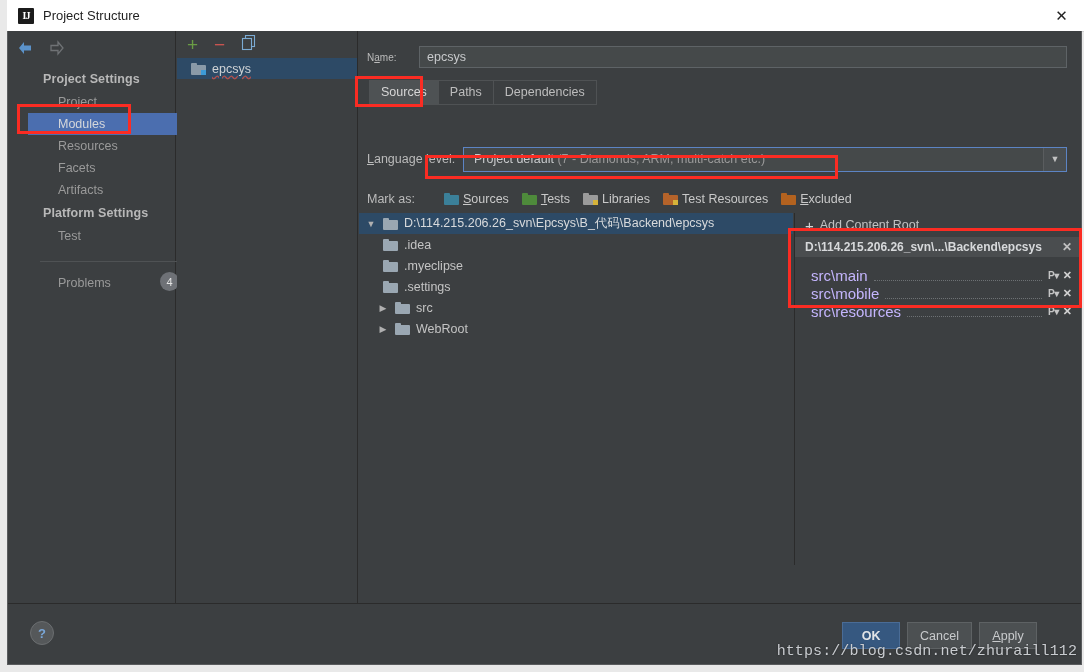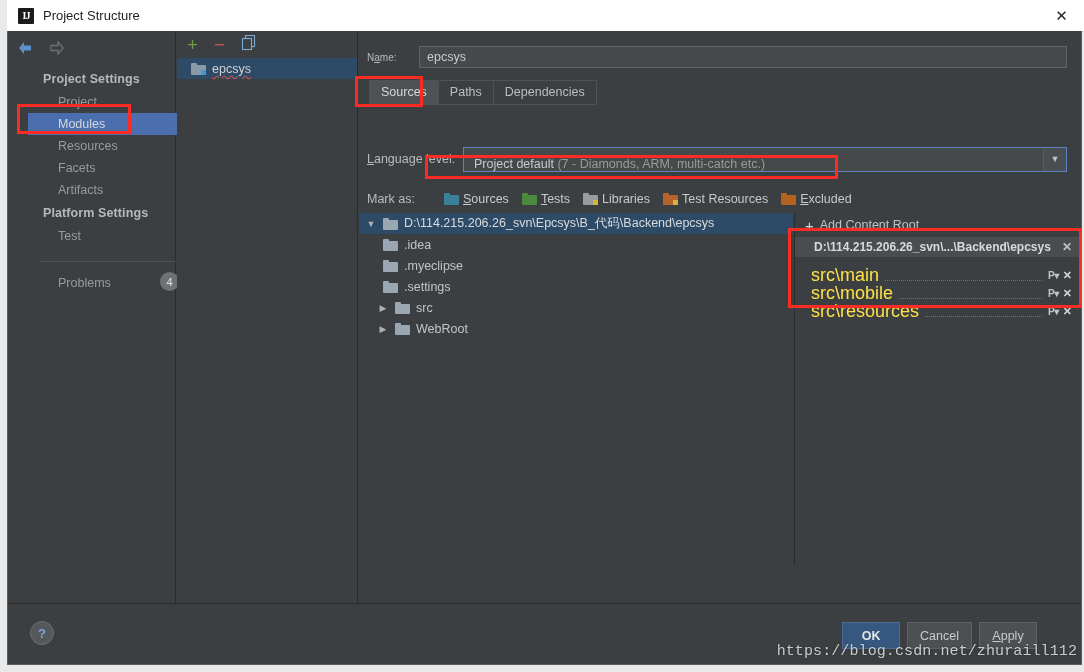--- a/index.html
+++ b/index.html
@@ -150,21 +150,21 @@
   .tab.active { background: #4e5254; color: #d6d6d6; }
 
   .lang-row {
     position: absolute; left: 8px; top: 115px; right: 14px; height: 26px;
     display: flex; align-items: center;
   }
   .lang-label { font-size: 12.5px; color: #bbbbbb; width: 96px; }
   .lang-combo {
     flex: 1; height: 25px; background: #45494a;
     border: 1px solid #5c84c4;
-    display: flex; align-items: flex-end; box-sizing: border-box;
+    display: flex; align-items: center; box-sizing: border-box;
     position: relative;
   }
   .lang-combo-text {
     font-size: 12.5px; color: #c8cacc; padding-left: 10px; flex: 1;
   }
   .lang-combo-text .dim { color: #9a9a9a; }
   .lang-arrow-box {
     width: 22px; height: 100%; border-left: 1px solid #5a5d5f;
     display: flex; align-items: center; justify-content: center;
     color: #c2c2c2; font-size: 9px; background: #4a4e50;
@@ -205,33 +205,33 @@
   .add-root {
     height: 24px; display: flex; align-items: center; gap: 6px;
     padding-left: 10px; font-size: 12.5px; color: #c2c2c2; cursor: pointer;
   }
   .add-root .plus { color: #d6d6d6; font-size: 15px; line-height: 1; }
   .root-header {
     height: 20px; display: flex; align-items: center;
     padding: 0 6px 0 10px; background: #4a4d4f;
     font-size: 12px; font-weight: bold; color: #d7d9db;
   }
-  .root-header .rh-path { flex: 1; text-align: center; }
+  .root-header .rh-path { flex: 1; }
   .root-header .rh-x { color:#c0c0c0; font-size: 12px; cursor: pointer; padding: 0 2px;}
 
   .sf-box { padding: 9px 0 0 0; }
   .sf-title {
     font-size: 12.5px; font-weight: bold; color: #5a93d6;
     padding-left: 10px; padding-bottom: 3px;
   }
   .sf-row {
     height: 18px; display: flex; align-items: center;
     padding-left: 16px; padding-right: 8px; gap: 4px;
   }
-  .sf-name { font-size: 18px; color: #fde047; white-space: nowrap;}
+  .sf-name { font-size: 15px; color: #c4b5fd; white-space: nowrap;}
   .sf-dots { flex: 1; border-bottom: 1px dotted #6d7174; margin: 0 2px; height: 11px;}
   .sf-p { font-size: 10px; color: #c4c4c4; font-weight: bold; letter-spacing: -0.5px;}
   .sf-x { font-size: 11px; color: #d2d2d2; font-weight: bold; cursor: pointer;}
 
   
   .bottombar {
     position: absolute; left: 0; bottom: 0; width: 100%; height: 60px;
     background: #3c3f41; border-top: 1px solid #2b2b2b;
   }
   .help-btn {

